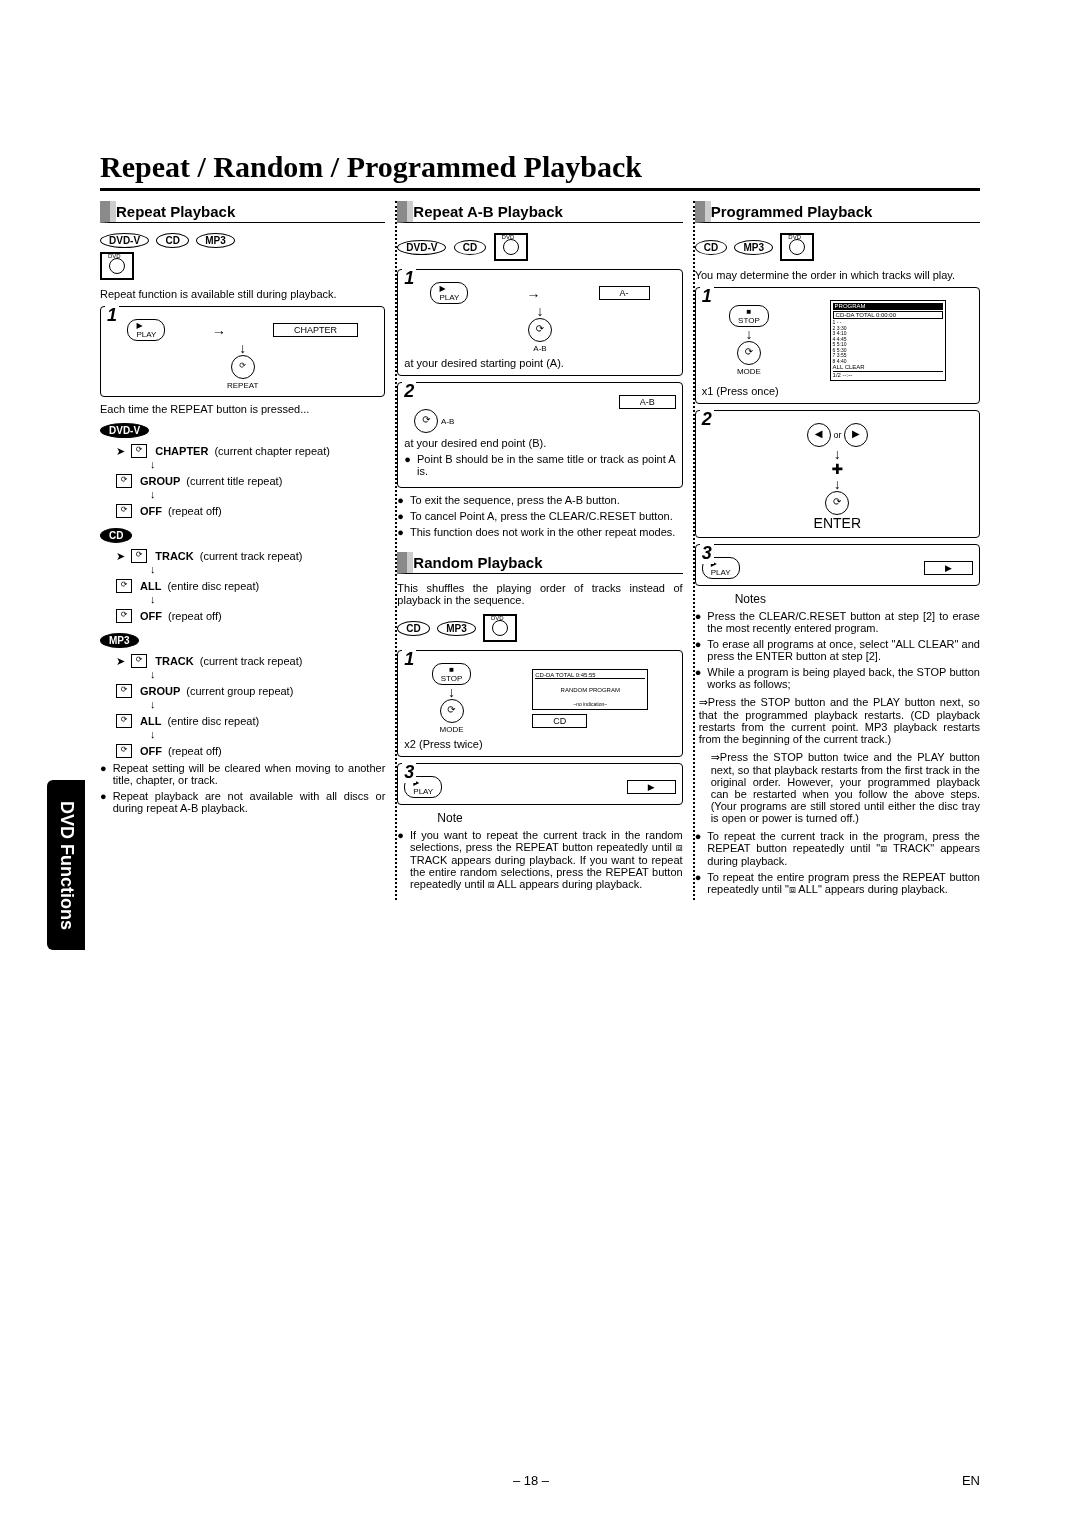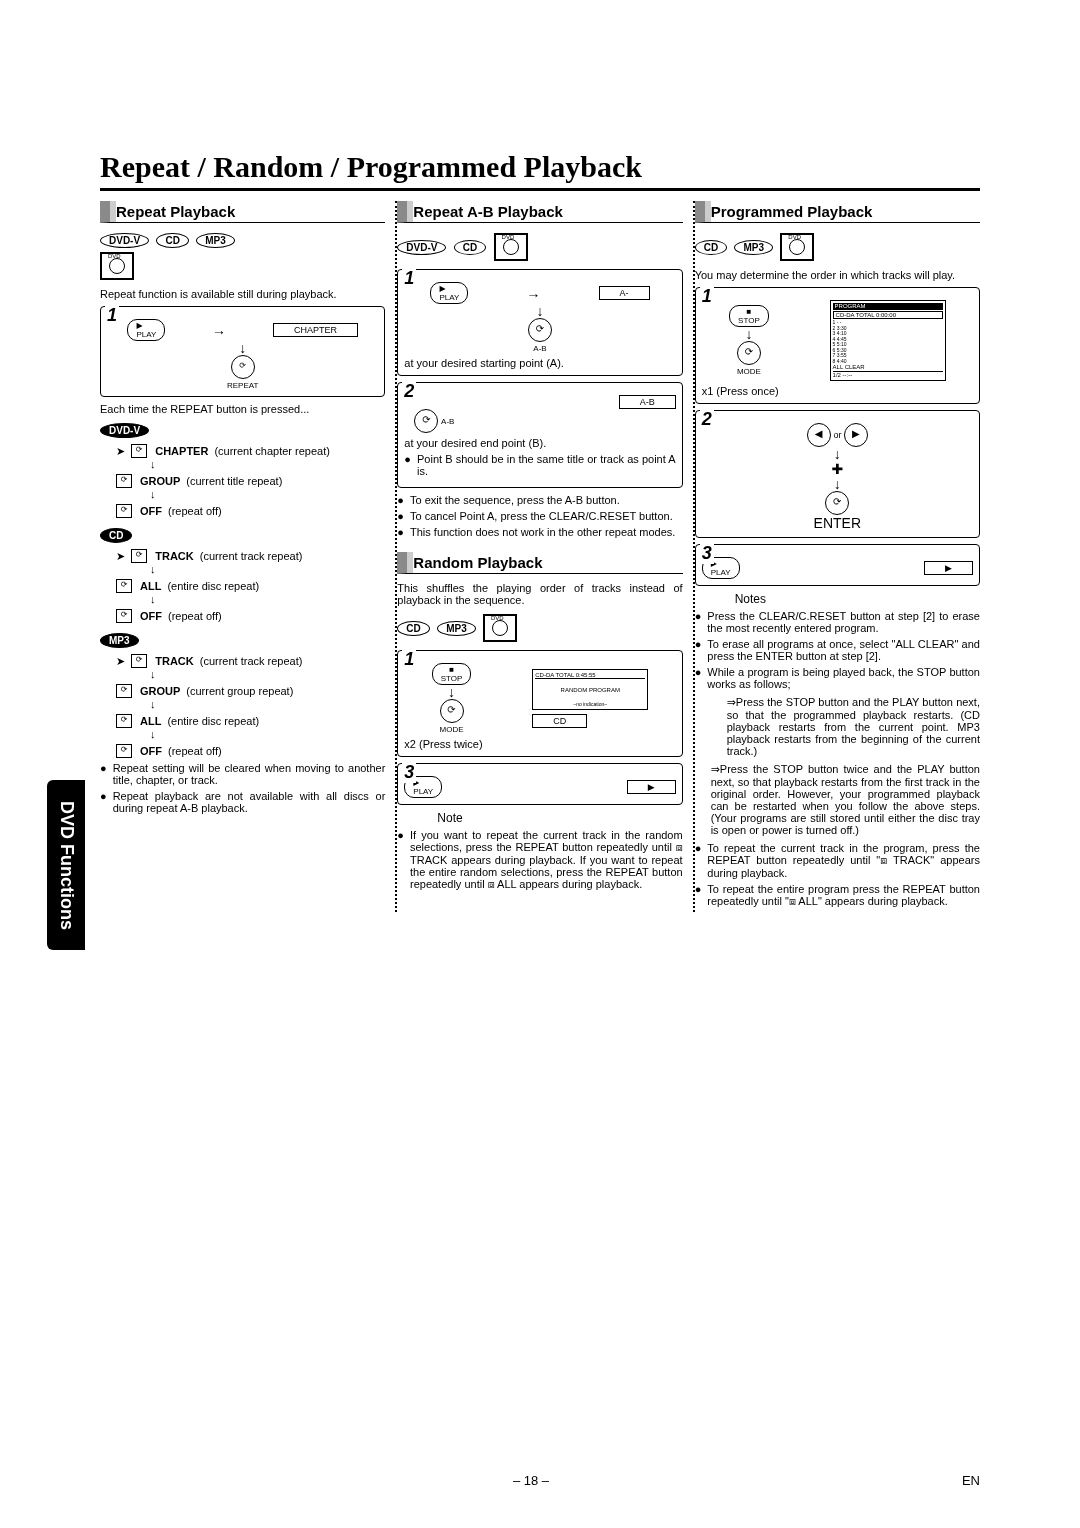--- a/index.html
+++ b/index.html
@@ -500,21 +500,21 @@
           <span>Press the CLEAR/C.RESET button at step [2] to erase the most recently entered program.</span>
         </div>
       <div class="bullet-item">
           <span class="dot">●</span>
           <span>To erase all programs at once, select "ALL CLEAR" and press the ENTER button at step [2].</span>
         </div>
       <div class="bullet-item">
           <span class="dot">●</span>
           <span>While a program is being played back, the STOP button works as follows;</span>
         </div>
-      <div class="small-note" style="margin-left:32px">⇒Press the STOP button and the PLAY button next, so that the programmed playback restarts. (CD playback restarts from the current point. MP3 playback restarts from the beginning of the current track.)</div>
+      <div class="small-note" style="margin-left:4px">⇒Press the STOP button and the PLAY button next, so that the programmed playback restarts. (CD playback restarts from the current point. MP3 playback restarts from the beginning of the current track.)</div>
       <div class="small-note" style="margin-left:16px">⇒Press the STOP button twice and the PLAY button next, so that playback restarts from the first track in the original order. However, your programmed playback can be restarted when you follow the above steps. (Your programs are still stored until either the disc tray is open or power is turned off.)</div>
       <div class="bullet-item">
           <span class="dot">●</span>
           <span>To repeat the current track in the program, press the REPEAT button repeatedly until "⧈ TRACK" appears during playback.</span>
         </div>
       <div class="bullet-item">
           <span class="dot">●</span>
           <span>To repeat the entire program press the REPEAT button repeatedly until "⧈ ALL" appears during playback.</span>
         </div>
     </div>

